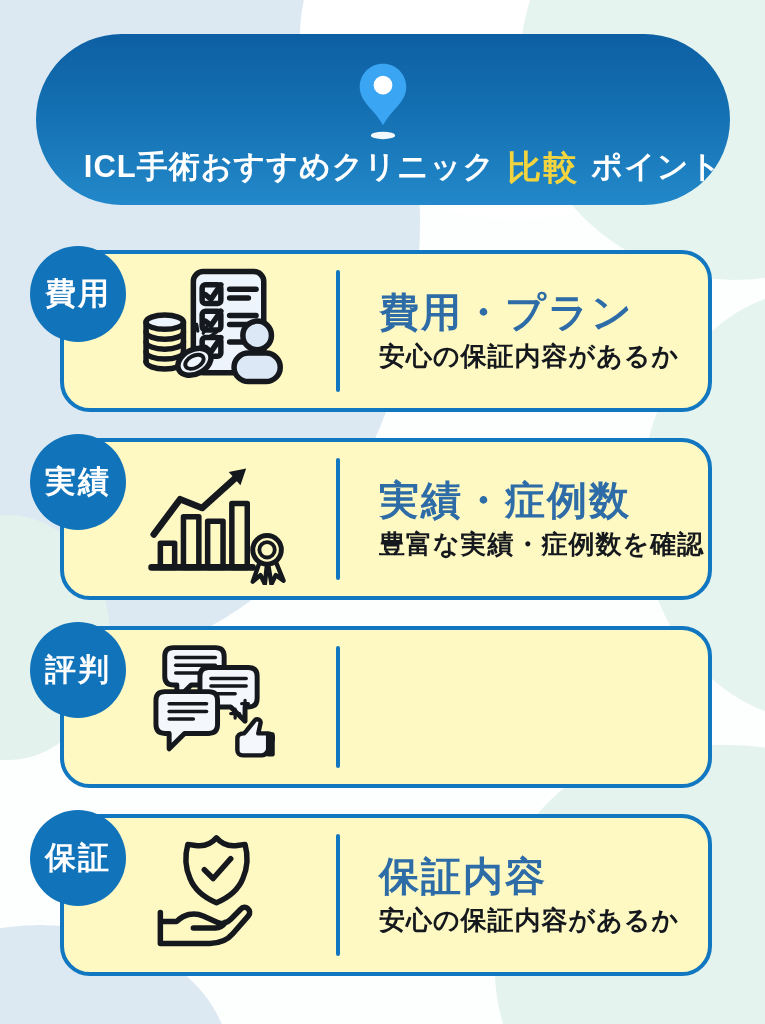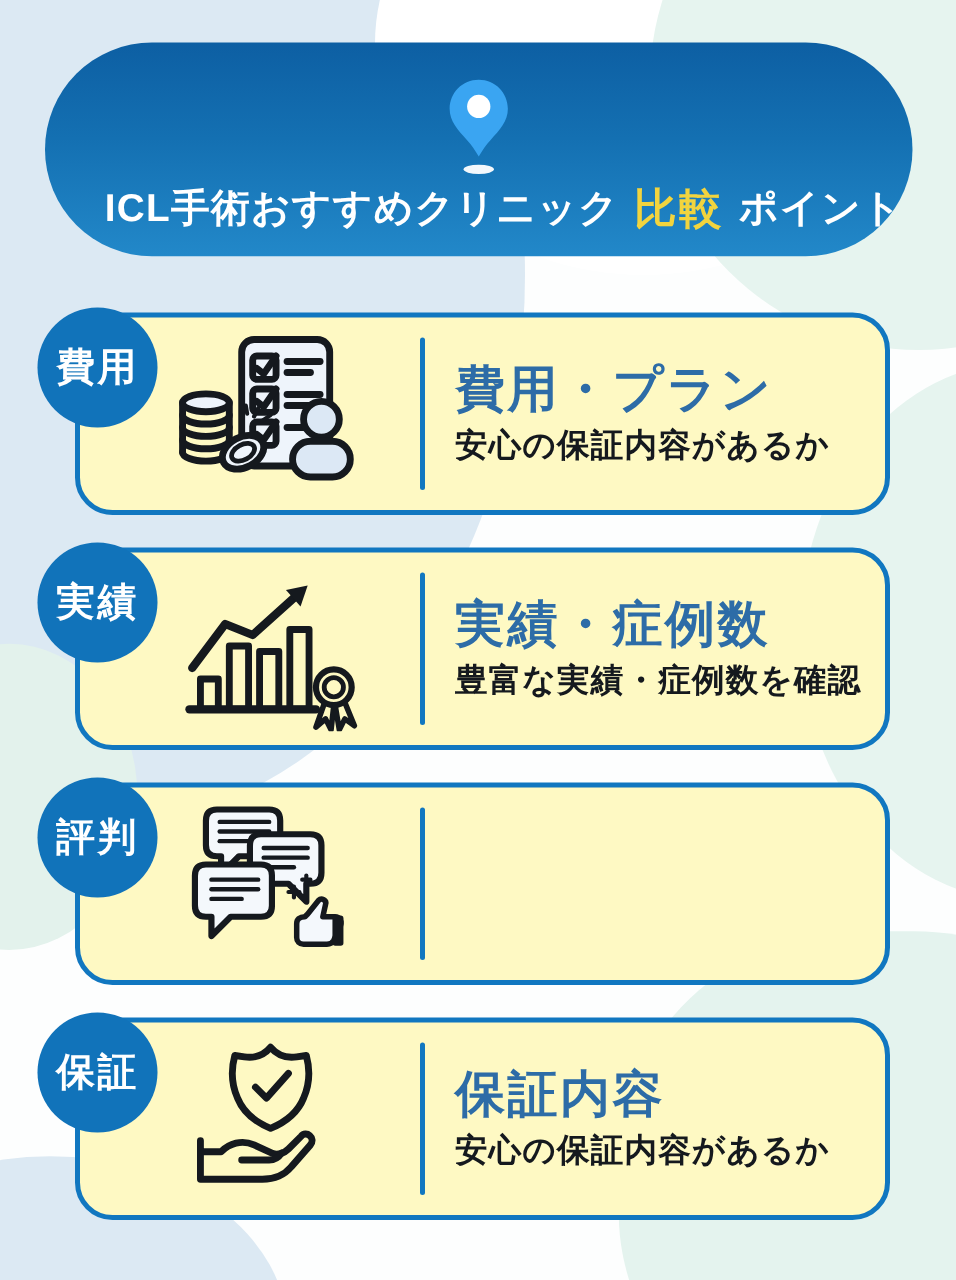--- a/index.html
+++ b/index.html
@@ -54,21 +54,21 @@
   }
   .icon-col{
     width:272px;flex:0 0 272px;box-sizing:border-box;
     display:flex;align-items:center;justify-content:center;padding-left:34px;
   }
   .divider{
     flex:0 0 4px;width:4px;background:#1177c0;border-radius:2px;margin:16px 0;
   }
   .text-col{
     flex:1;display:flex;flex-direction:column;justify-content:center;
-    padding-left:24px;gap:9px;
+    padding-left:39px;gap:9px;
   }
   .card-title{font-size:40px;font-weight:900;color:#2d6ca7;letter-spacing:2px;line-height:1.05;}
   .card-desc{font-size:26px;font-weight:700;color:#15191e;letter-spacing:1px;line-height:1.1;}
 
   .icon-svg *{vector-effect:none;}
 </style>
 </head>
 <body>
 
 <div class="page">

